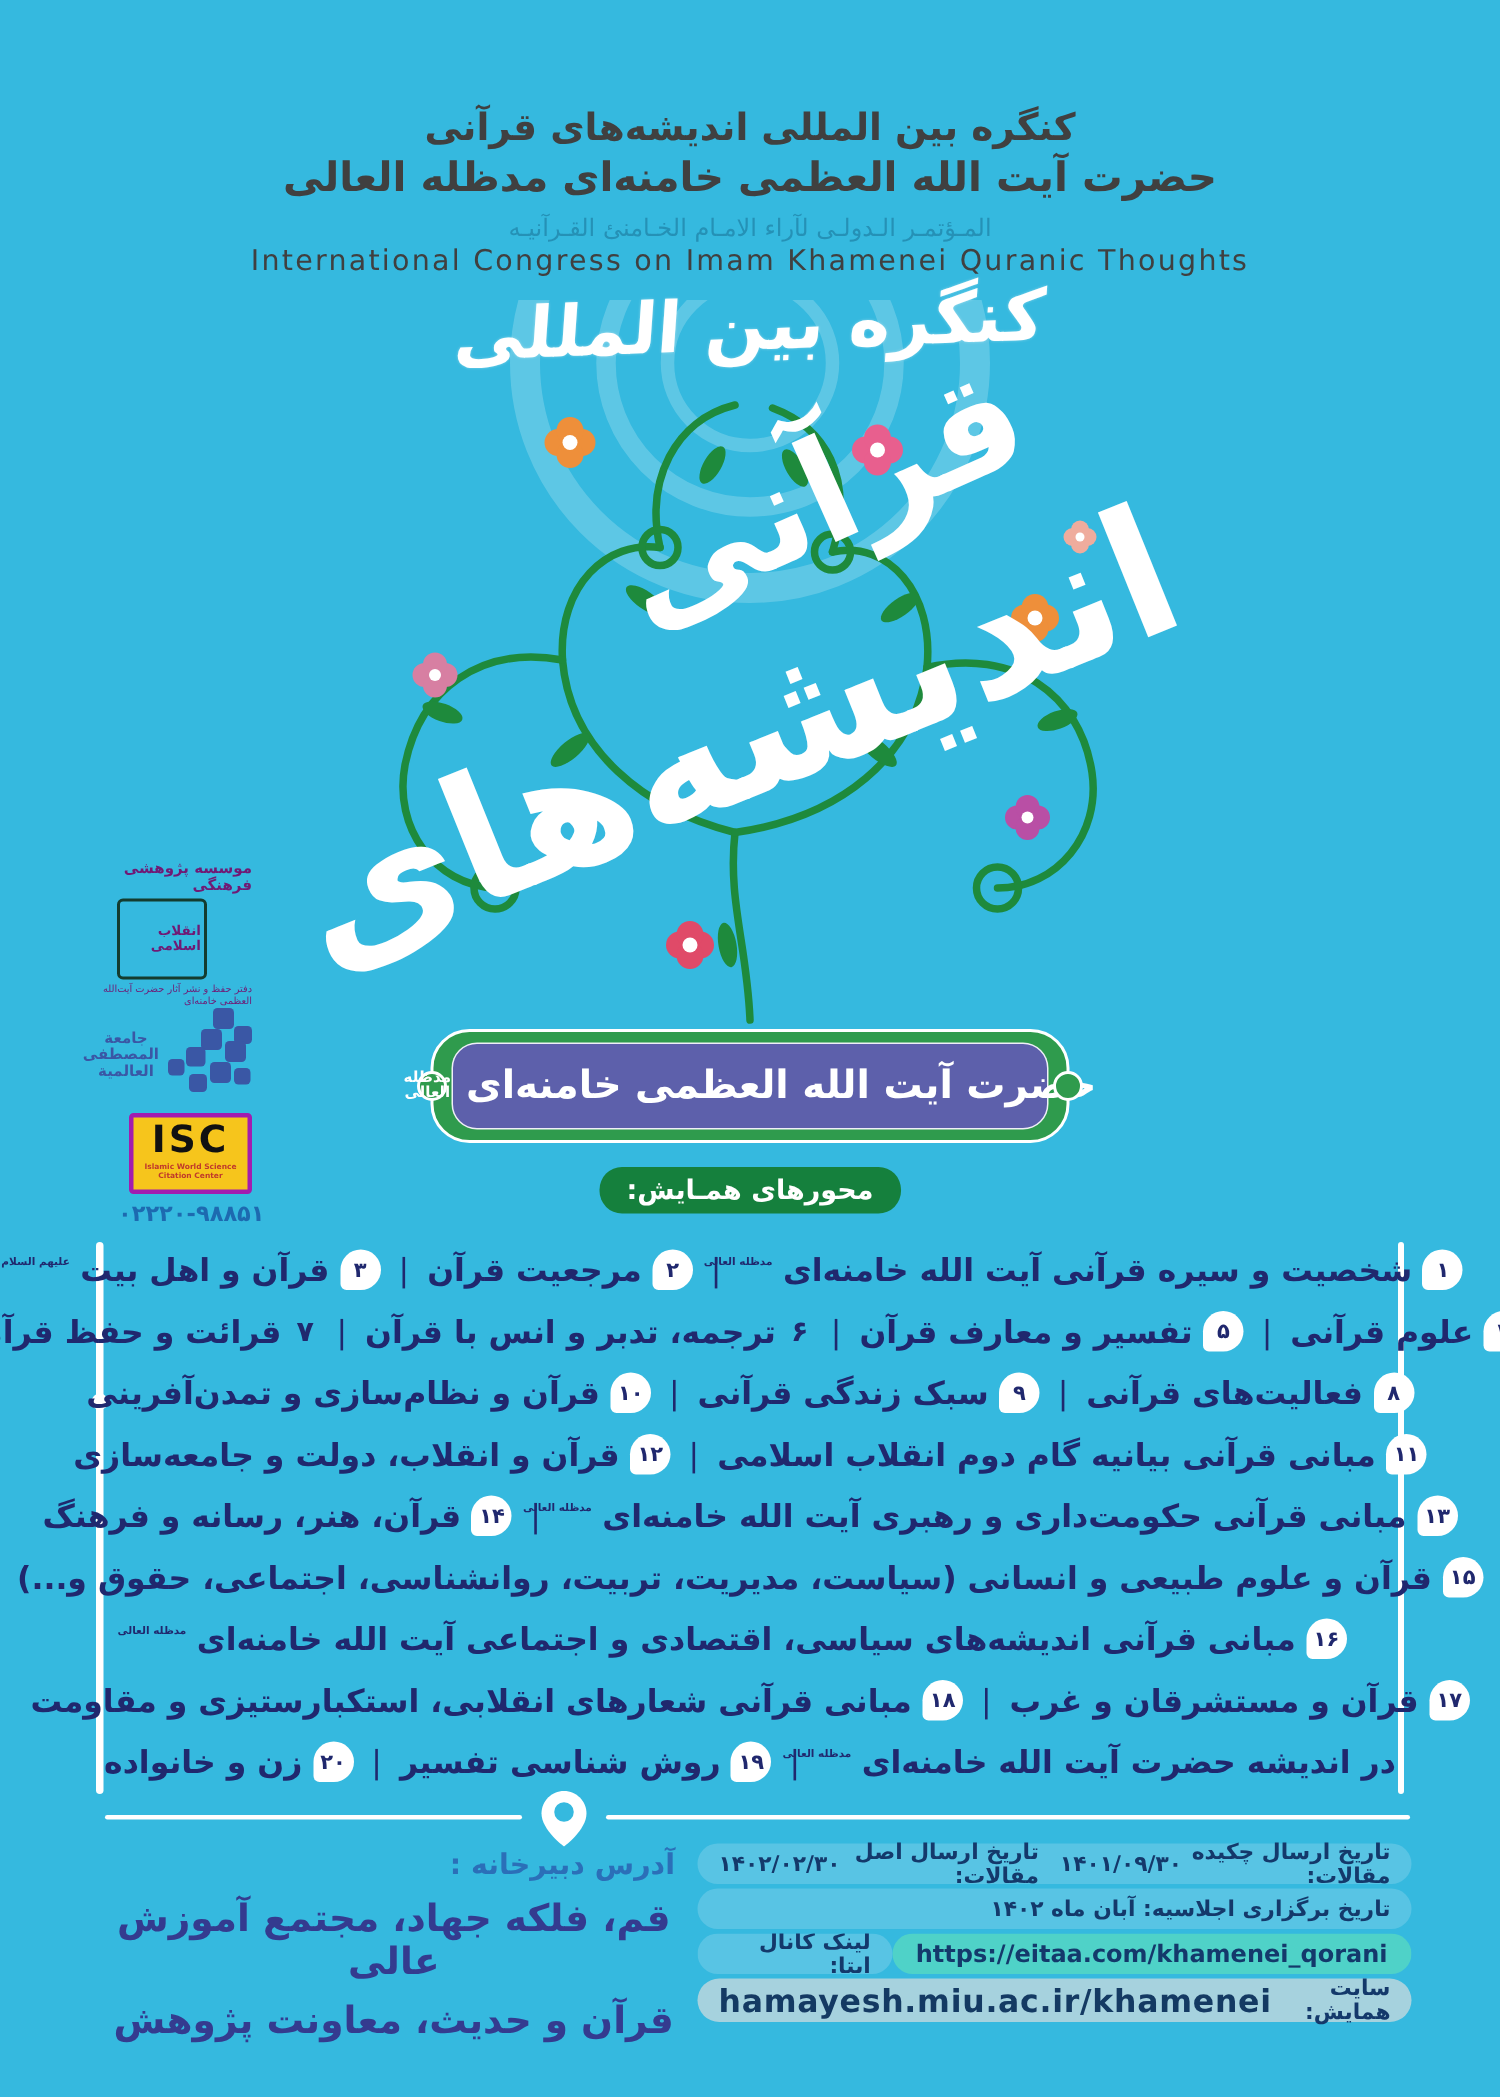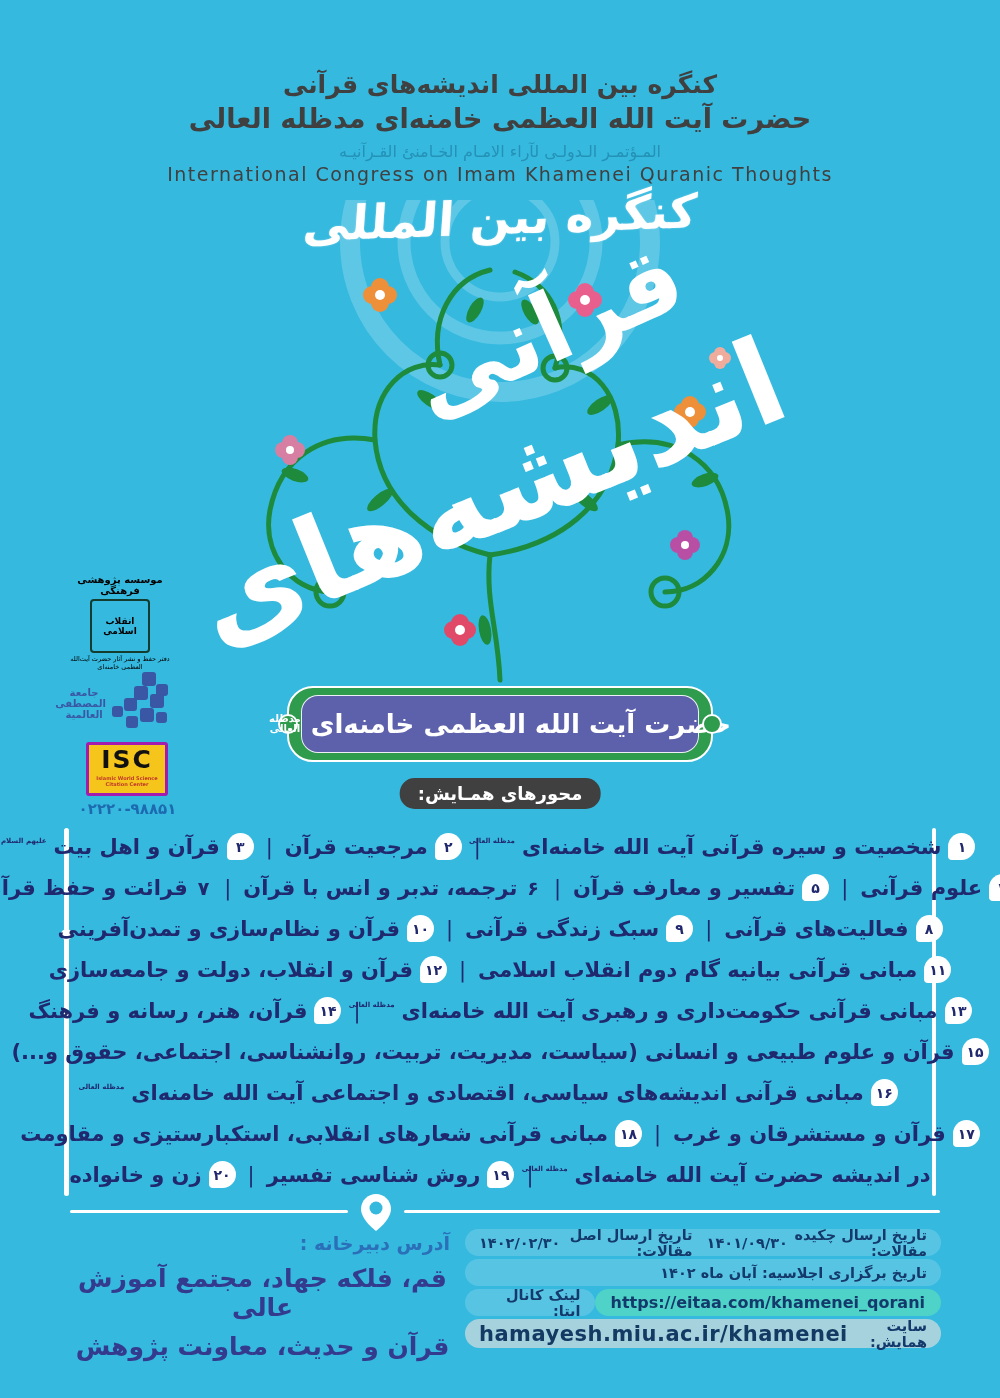--- a/index.html
+++ b/index.html
@@ -15,22 +15,22 @@
 
   
   .band{position:absolute;top:190px;left:0;right:0;text-align:center;color:#fff;
         font-size:47px;font-weight:bold;direction:rtl;z-index:3;
         transform:rotate(-2deg) skewX(-6deg);text-shadow:0 0 2px rgba(255,255,255,.4);}
 
   
   .artwork{position:absolute;left:130px;top:200px;width:740px;height:485px;z-index:2;}
 
   
-  .logo-office{position:absolute;left:60px;top:574px;width:120px;text-align:center;
-               color:#000000;direction:rtl;}
+  .logo-office{position:absolute;left:48px;top:574px;width:120px;
+               color:#701a75;direction:rtl;}
   .logo-office .l1{font-size:10px;font-weight:bold;}
   .logo-office .box{margin:3px auto;width:52px;height:46px;border:2.5px solid #143c2f;
                     border-radius:4px;display:flex;align-items:center;justify-content:center;
                     font-size:9px;font-weight:bold;line-height:10px;padding:2px;}
   .logo-office .cap{font-size:6.5px;line-height:7.5px;}
   .logo-mustafa{position:absolute;left:55px;top:672px;width:120px;display:flex;
                 align-items:center;justify-content:center;gap:6px;}
   .logo-mustafa .mtxt{font-size:10px;line-height:11px;font-weight:bold;color:#3a57a5;
                       width:44px;text-align:center;direction:rtl;}
   .logo-isc{position:absolute;left:86px;top:742px;width:82px;height:54px;background:#f6c51c;
@@ -46,21 +46,21 @@
   .banner:before,.banner:after{content:"";position:absolute;top:50%;width:16px;height:16px;
           background:#2f9b4d;border:2px solid #fff;border-radius:50%;transform:translateY(-50%);}
   .banner:before{left:-11px;} .banner:after{right:-11px;}
   .banner-inner{position:absolute;inset:7px 12px;background:#5d60ab;border:1.5px solid rgba(255,255,255,.9);
           border-radius:17px;display:flex;align-items:center;justify-content:center;gap:10px;
           direction:rtl;color:#fff;}
   .banner-title{font-size:26px;font-weight:bold;white-space:nowrap;}
   .banner-seal{width:36px;font-size:10px;line-height:10px;text-align:center;font-weight:bold;}
 
   
-  .topics-pill{position:absolute;top:778px;left:50%;transform:translateX(-50%);background:#404040;
+  .topics-pill{position:absolute;top:778px;left:50%;transform:translateX(-50%);background:#15803d;
           color:#fff;font-size:18px;font-weight:bold;padding:5px 18px;border-radius:15px;
           direction:rtl;z-index:4;}
   .topics{position:absolute;left:78px;right:78px;top:826px;z-index:3;}
   .topic-line{display:flex;direction:rtl;justify-content:center;align-items:center;gap:7px;
           height:41px;font-size:21px;font-weight:bold;color:#20286e;white-space:nowrap;}
   .tnum{width:27px;height:27px;border-radius:50% 50% 50% 4px;background:#fff;color:#20286e;
         display:inline-flex;align-items:center;justify-content:center;font-size:14px;flex:none;}
   .tpnum{font-size:19px;margin:0 3px;}
   .tsep{margin:0 5px;font-weight:400;}
   .tseal{width:22px;font-size:7px;line-height:6.5px;text-align:center;transform:translateY(-5px);flex:none;}

